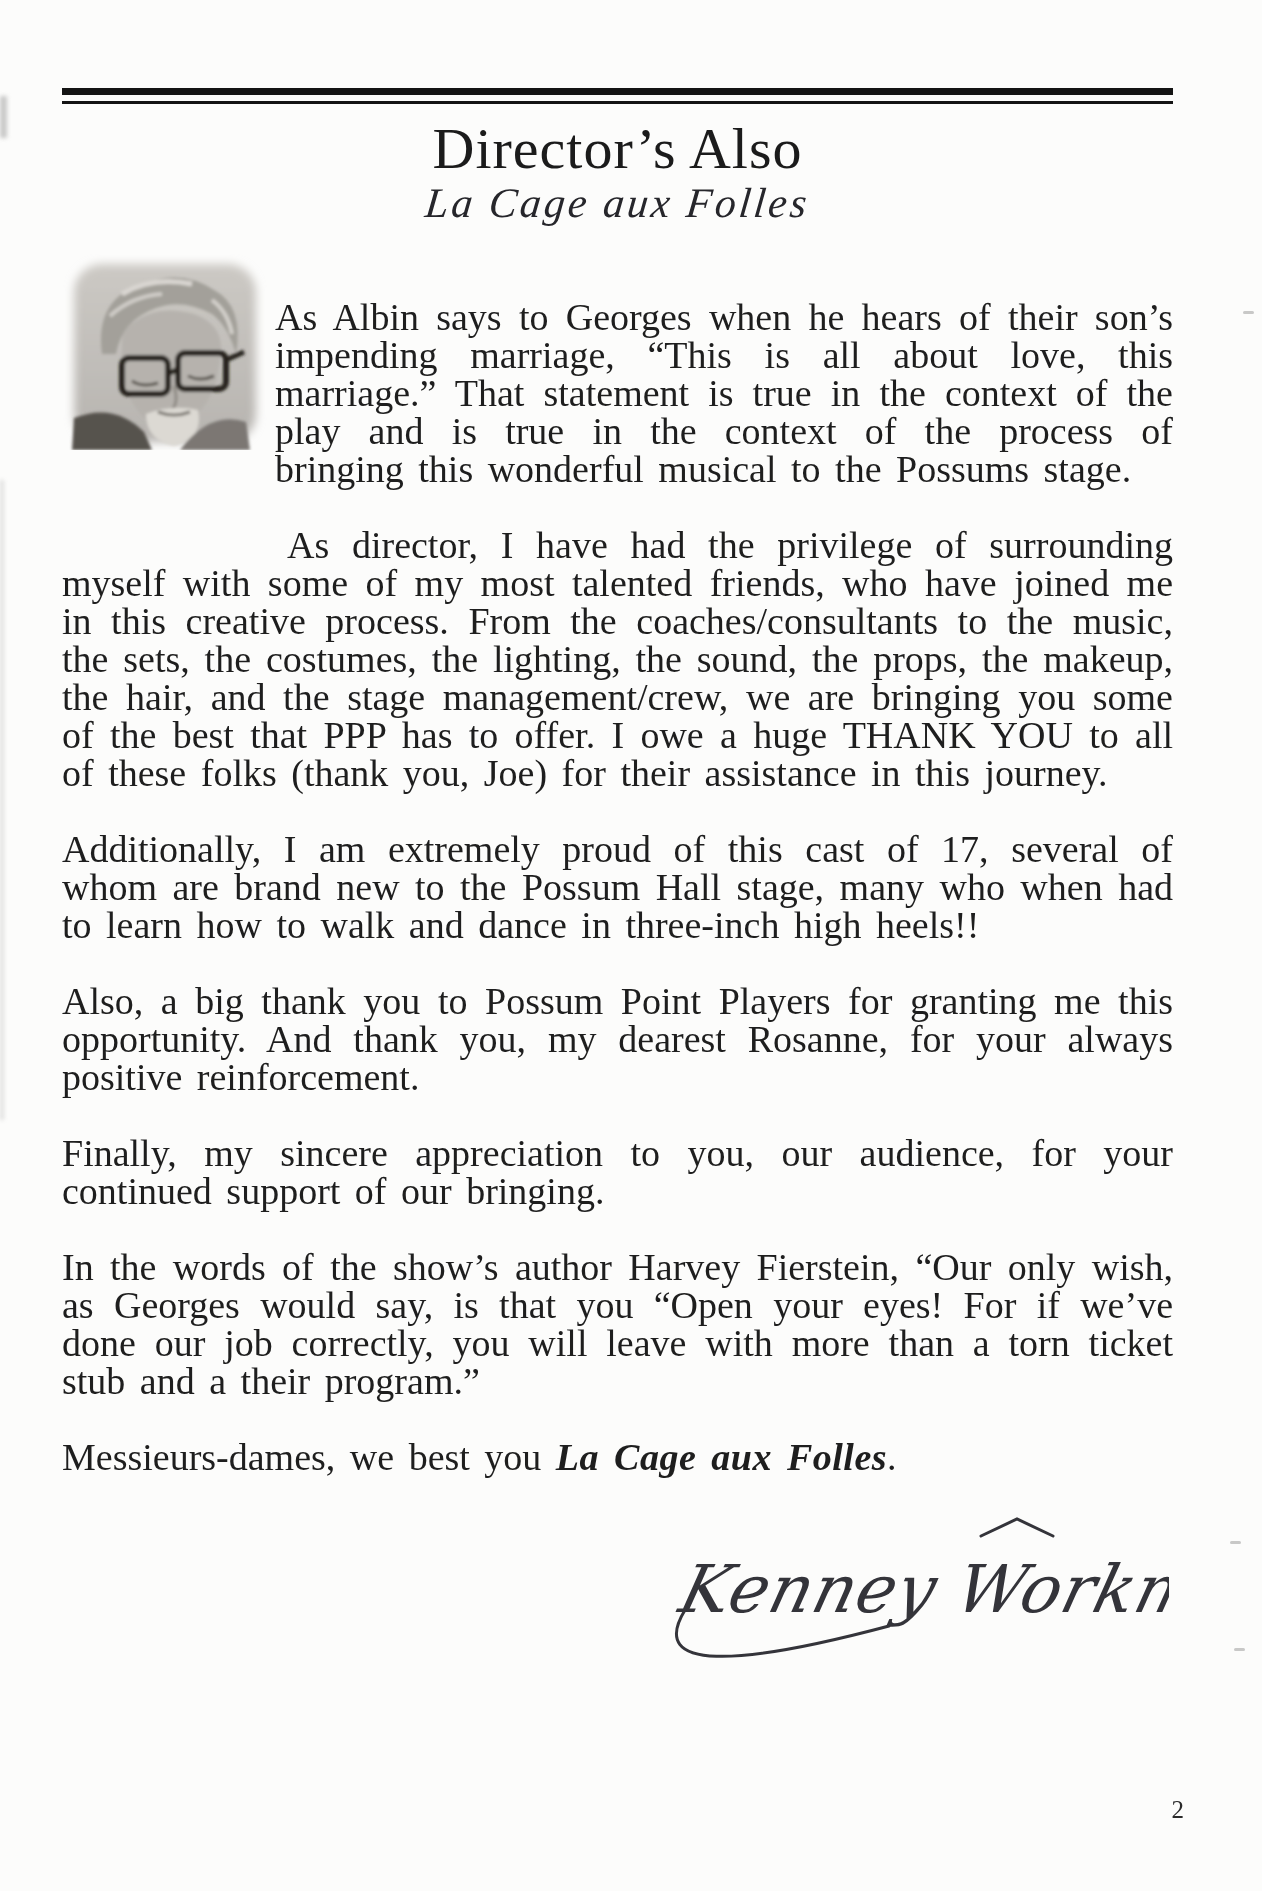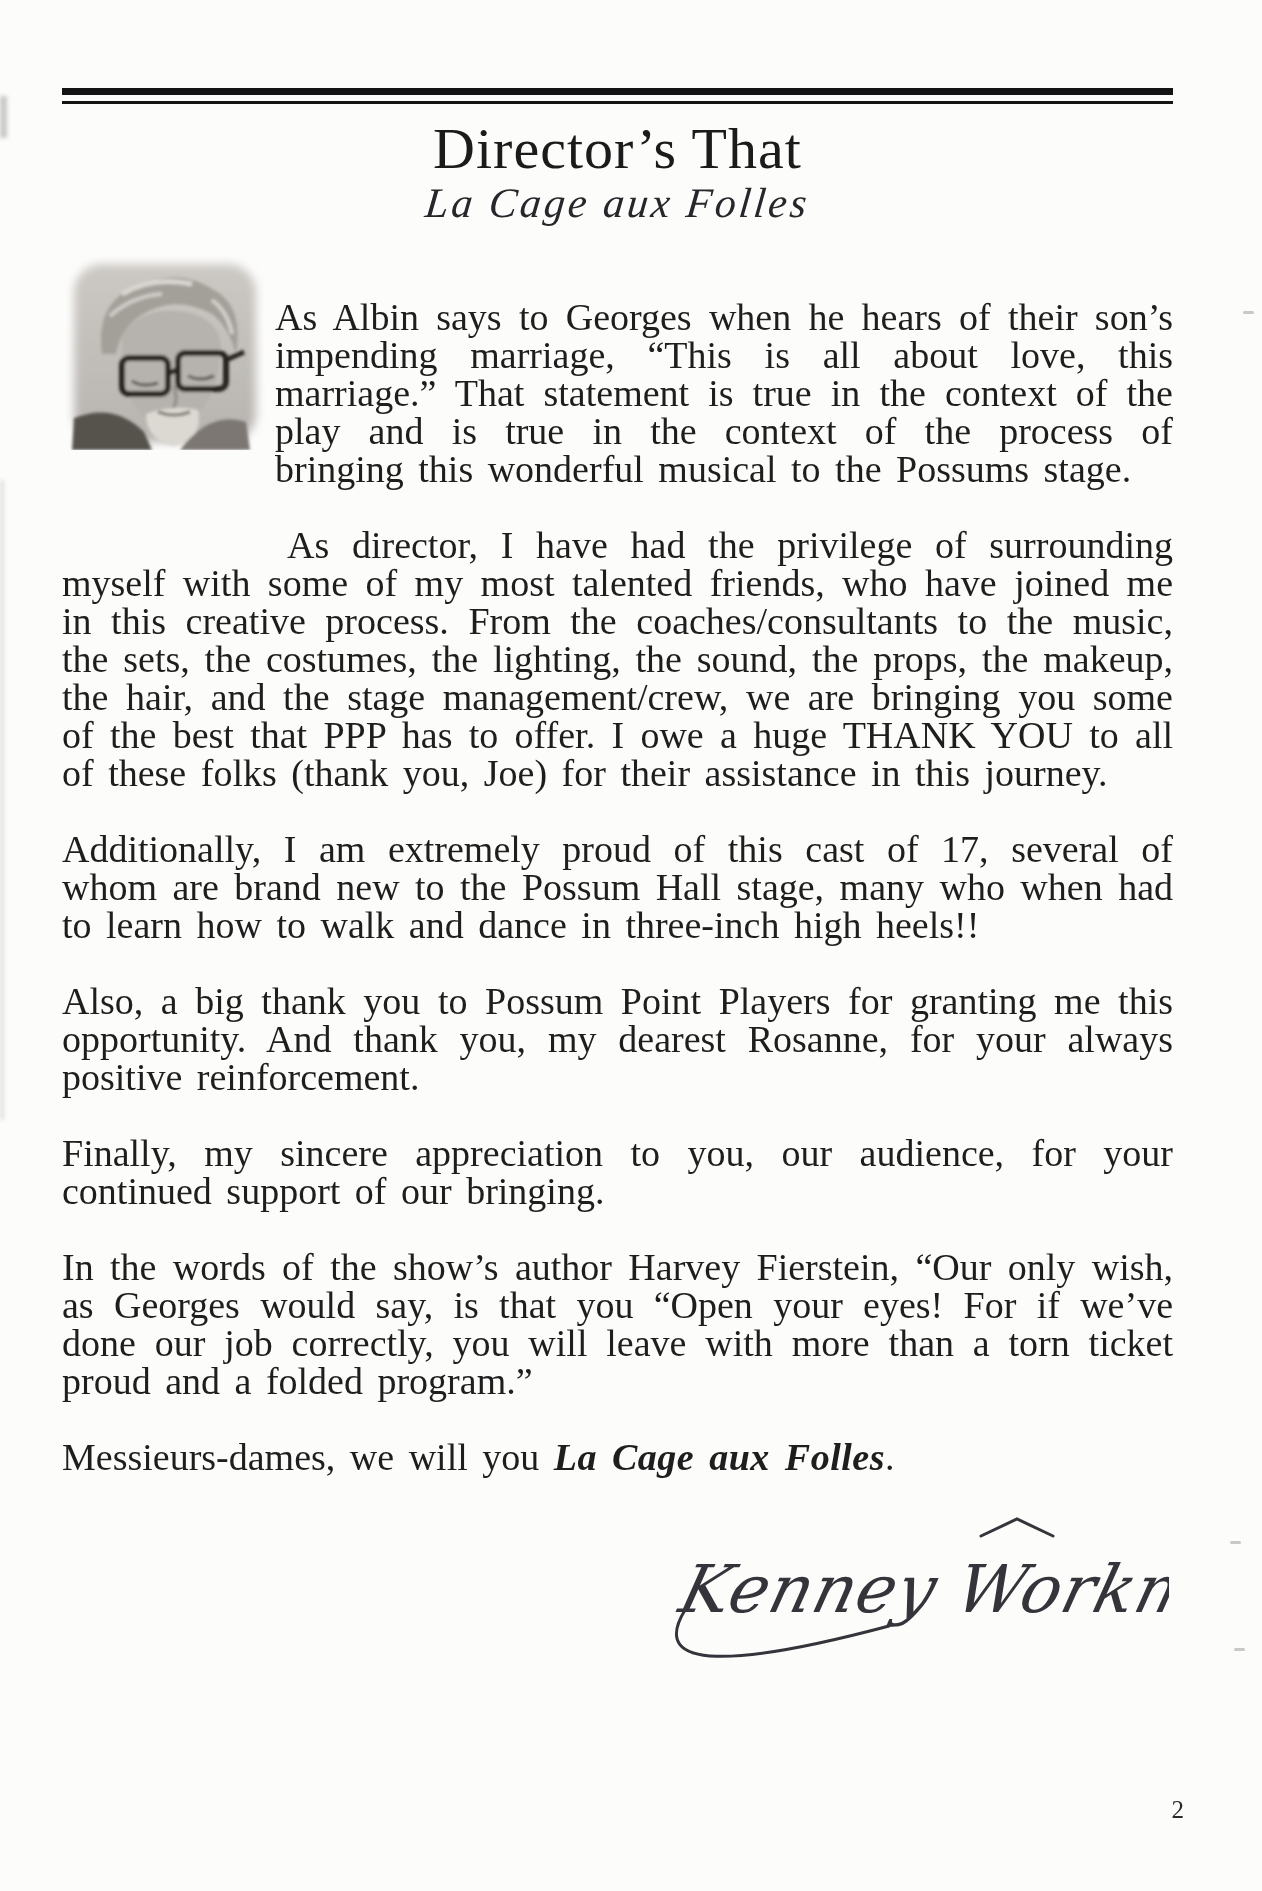--- a/index.html
+++ b/index.html
@@ -78,21 +78,21 @@
   <div class="artifact dash dash2"></div>
   <div class="artifact dash dash3"></div>
 
   <div class="content">
 
     <div>
       <div class="rule-thick"></div>
       <div class="rule-thin"></div>
     </div>
 
-    <h1 class="title">Director’s That</h1>
+    <h1 class="title">Director’s Also</h1>
     <div class="subtitle">La Cage aux Folles</div>
 
     <div class="article">
 
       <div class="photo-float">
         <svg width="206" height="196" viewBox="0 0 206 196">
           <defs>
             <filter id="soften" x="-25%" y="-25%" width="150%" height="150%">
               <feGaussianBlur stdDeviation="5"></feGaussianBlur>
             </filter>
@@ -126,23 +126,23 @@
             <path d="M118,196 Q148,156 184,168 L188,196 Z" fill="#7b7773"></path>
           </g>
         </svg>
       </div>
 
       <p>As Albin says to Georges when he hears of their son’s impending marriage, “This is all about love, this marriage.”  That statement is true in the context of the play and is true in the context of the process of bringing this wonderful musical to the Possums stage.</p>
       <p class="p-indent">As director, I have had the privilege of surrounding myself with some of my most talented friends, who have joined me in this creative process.  From the coaches/consultants to the music, the sets, the costumes, the lighting, the sound, the props, the makeup, the hair, and the stage management/crew, we are bringing you some of the best that PPP has to offer. I owe a huge THANK YOU to all of these folks (thank you, Joe) for their assistance in this journey.</p>
       <p>Additionally, I am extremely proud of this cast of 17, several of whom are brand new to the Possum Hall stage, many who when had to learn how to walk and dance in three-inch high heels!!</p>
       <p>Also, a big thank you to Possum Point Players for granting me this opportunity. And thank you, my dearest Rosanne, for your always positive reinforcement.</p>
       <p>Finally, my sincere appreciation to you, our audience, for your continued support of our bringing.</p>
-      <p>In the words of the show’s author Harvey Fierstein, “Our only wish, as Georges would say, is that you “Open your eyes! For if we’ve done our job correctly, you will leave with more than a torn ticket proud and a folded program.”</p>
+      <p>In the words of the show’s author Harvey Fierstein, “Our only wish, as Georges would say, is that you “Open your eyes! For if we’ve done our job correctly, you will leave with more than a torn ticket stub and a their program.”</p>
 
-      <p class="closing"><span>Messieurs-dames, we will you </span><span class="show-name">La Cage aux Folles</span><span>.</span></p>
+      <p class="closing"><span>Messieurs-dames, we best you </span><span class="show-name">La Cage aux Folles</span><span>.</span></p>
 
     </div>
 
     <div class="signature-row">
       <svg width="580" height="170" viewBox="0 0 580 170">
         <g transform="skewX(-14)">
           <text x="112" y="98" font-family="DejaVu Serif, Liberation Serif, serif" font-style="italic" font-size="66" fill="#34343a" letter-spacing="1">Kenney Workman</text>
         </g>
         <path d="M96,96 C58,158 150,152 300,112" stroke="#34343a" stroke-width="3" fill="none" stroke-linecap="round"></path>
         <path d="M392,22 L428,5 L464,22" stroke="#34343a" stroke-width="3" fill="none" stroke-linecap="round"></path>

